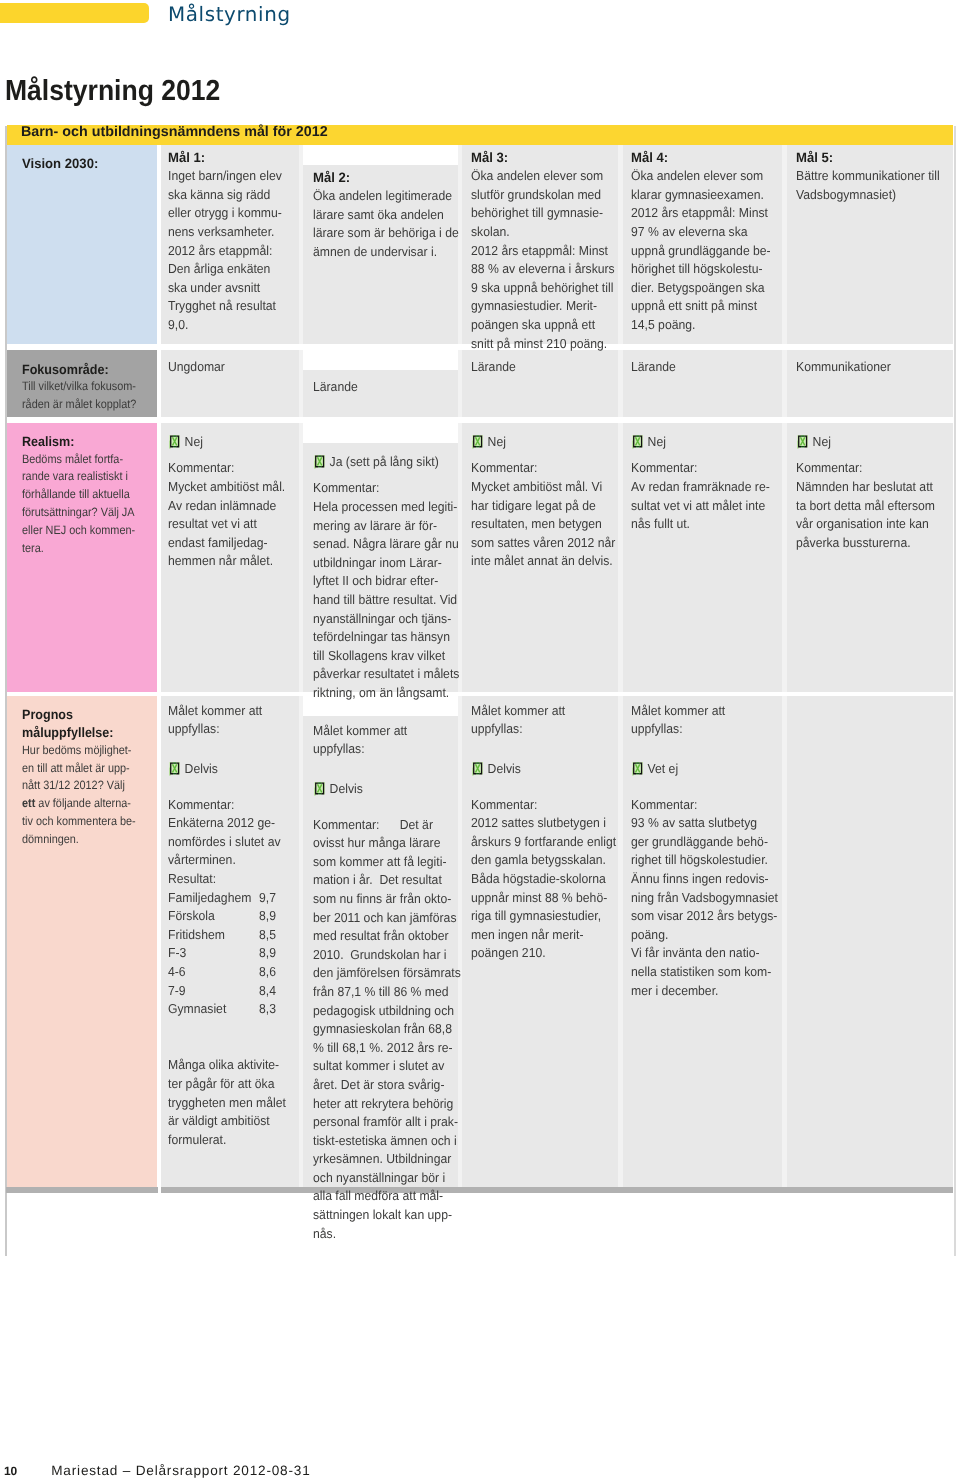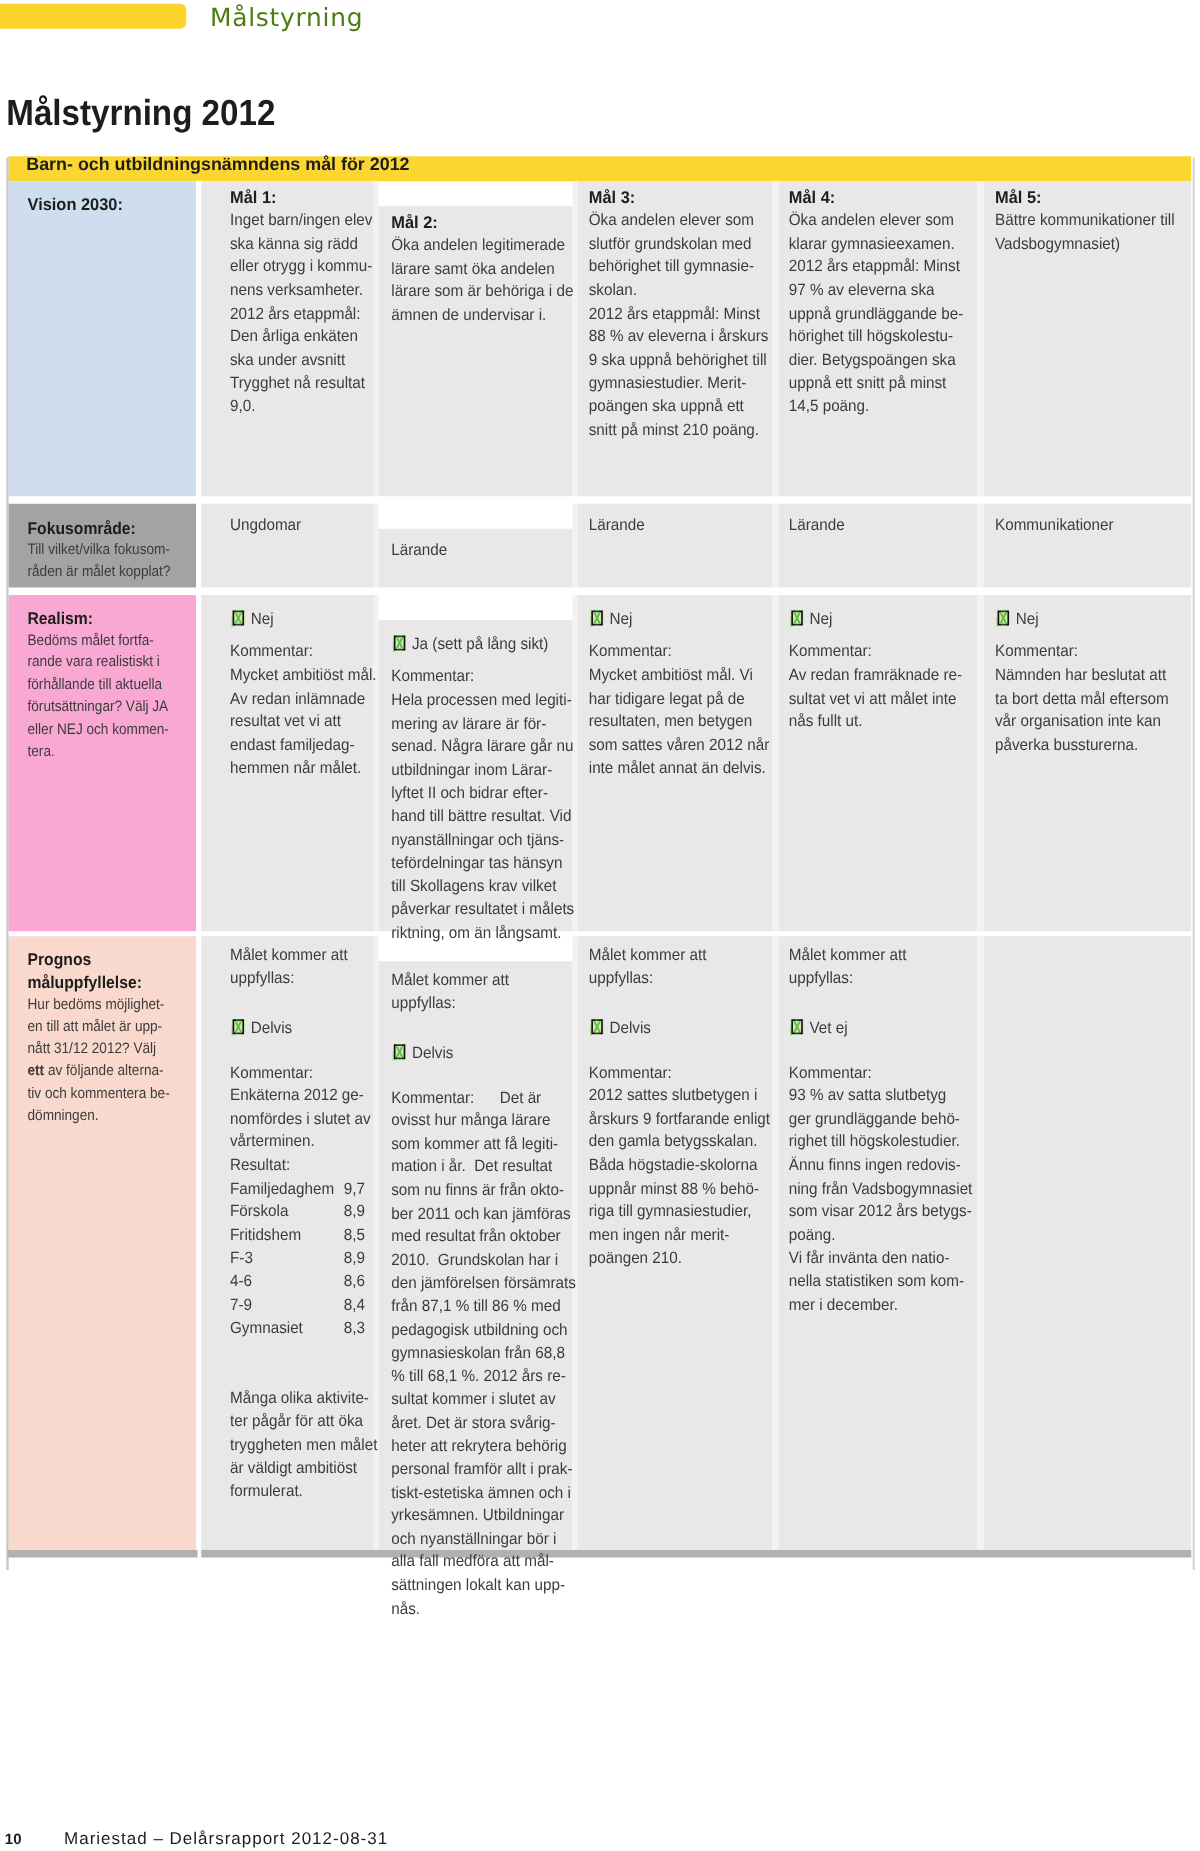--- a/index.html
+++ b/index.html
@@ -1,26 +1,26 @@
 <!DOCTYPE html>
 <html><head>
 <meta charset="utf-8">
 <style>
   html,body{margin:0;padding:0;background:#ffffff;}
   body{width:960px;height:1481px;font-family:"Liberation Sans",sans-serif;-webkit-font-smoothing:antialiased;text-rendering:geometricPrecision;}
   .page{position:relative;width:960px;height:1481px;overflow:hidden;background:#fff}
 
   .tab{position:absolute;left:0;top:2.5px;width:149px;height:20.4px;background:#fcd52c;border-radius:0 5px 5px 0;}
-  .hdr-title{position:absolute;left:168px;top:4px;font-family:"DejaVu Sans",sans-serif;font-size:19.9px;line-height:22px;color:#4d7c0f;letter-spacing:.6px;}
+  .hdr-title{position:absolute;left:168px;top:4px;font-family:"DejaVu Sans",sans-serif;font-size:19.9px;line-height:22px;color:#0c4a6e;letter-spacing:.6px;}
   .h1{position:absolute;left:5px;top:75px;font-size:29px;font-weight:bold;color:#1d1d1b;transform:scaleX(0.915);transform-origin:left top;}
 
   .table{position:absolute;left:7px;top:126.1px;width:946px;}
   .band{background:#fcd630;height:20.1px;line-height:15.3px;margin-top:-1px;padding-left:14px;font-weight:bold;font-size:14.3px;color:#1d1d1b;box-sizing:border-box;}
   .row{display:flex;align-items:stretch;}
-  .r1{height:252px;}
+  .r1{height:199px;}
   .r2{height:66.6px;}
   .r3{height:268.9px;}
   .r4{height:491px;}
   .gap{background:#fff;}
   .g1{height:6.2px;}
   .g2{height:5.7px;}
   .g3{height:4.4px;}
   .cell{box-sizing:border-box;padding:3.4px 2px 3px 11px;font-size:13px;line-height:18.6px;color:#3c3c3b;white-space:nowrap;overflow:visible;}
   .sep{flex:none;background:#f2f2f2;}
   .sep.sepw{background:#ffffff;}
@@ -30,21 +30,21 @@
   .blank{height:5.9px;}
   .blank2{height:15.5px;}
   .blank3{height:14.8px;}
   .blank4{height:37.6px;}
   .r2 .cell.bg-gray{padding-top:7.2px;}
   .r3 .cell.bg-gray{padding-top:4.6px;}
   .r4 .cell.bg-gray{padding-top:5.9px;}
 
   .w0{width:150px;flex:none;padding-left:15px;padding-top:10.2px;font-size:12.1px;line-height:17.8px;}
   .w0 .ln{transform:scaleX(0.90);}
-  .w1{width:138px;flex:none;padding-left:23px;}
+  .w1{width:138px;flex:none;padding-left:7px;}
   .w2{width:155px;flex:none;padding-left:10px;margin-top:20px;}
   .w3{width:156px;flex:none;padding-left:9px;}
   .w4{width:159px;flex:none;padding-left:8px;}
   .w5{width:166px;flex:none;padding-left:9px;}
 
   .bg-blue{background:#cedeef;}
   .bg-green{background:#a3a3a3;}
   .bg-yellow{background:#f9a8d4;}
   .bg-pink{background:#f9d8cd;}
   .bg-gray{background:#e8e8e8;}

